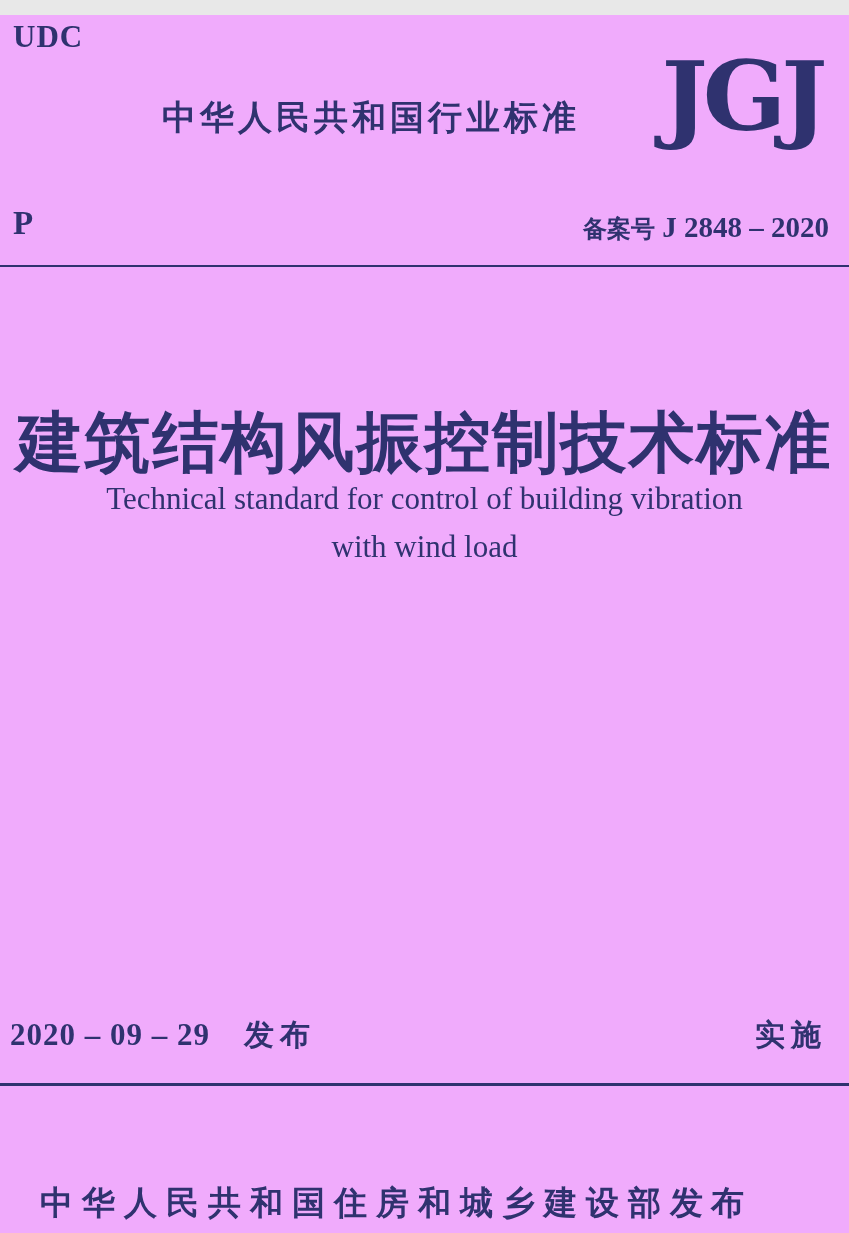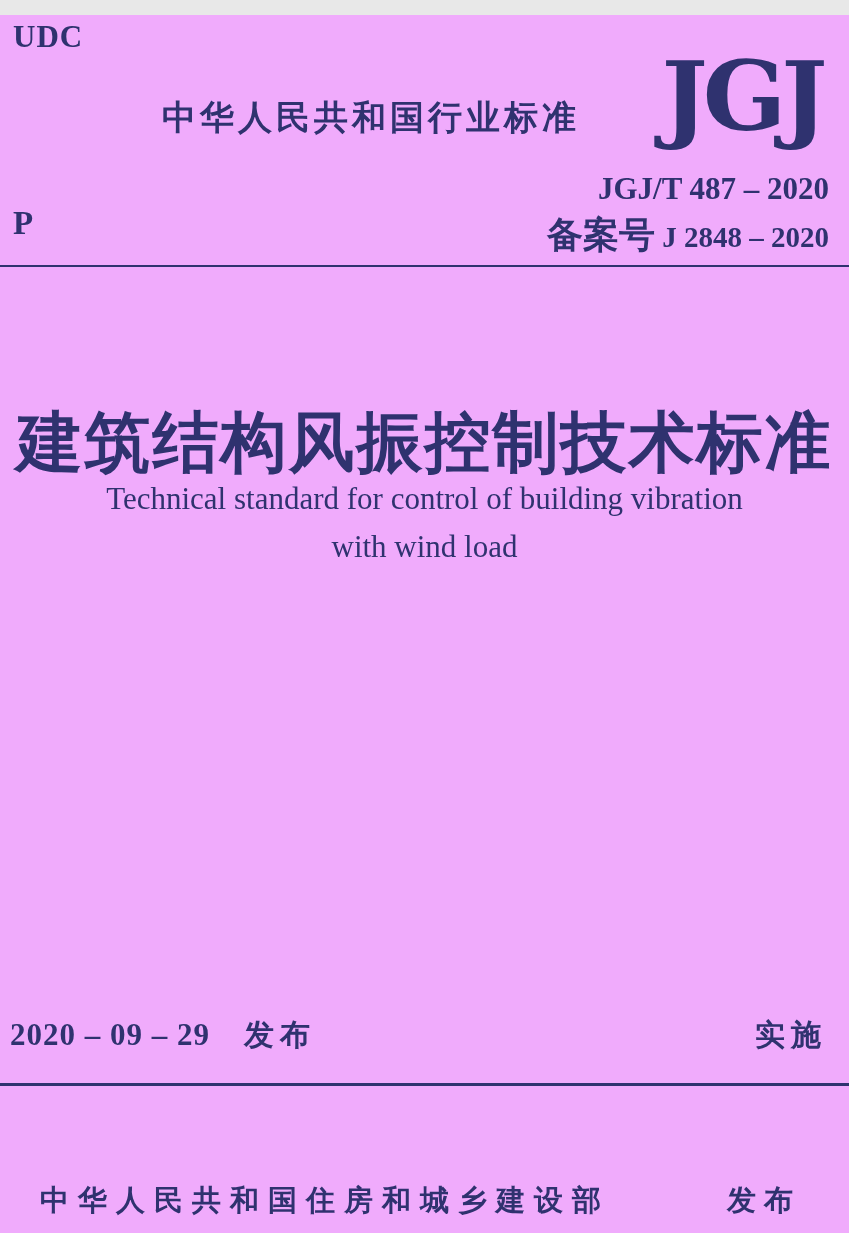--- a/index.html
+++ b/index.html
@@ -40,21 +40,21 @@
     font-size: 31px; font-weight: bold;
     white-space: nowrap;
   }
   .record-num {
     position: absolute; right: 20px; top: 196px;
     font-size: 29px; font-weight: bold;
     white-space: nowrap;
   }
   .record-num .cn {
     font-family: "Liberation Sans", "DejaVu Sans", sans-serif;
-    font-size: 36px;
+    font-size: 24px;
   }
   .p-mark {
     position: absolute; left: 13px; top: 190px;
     font-size: 33px; font-weight: bold;
   }
   .rule-top {
     position: absolute; left: 0; top: 250px;
     width: 100%; height: 2px;
     background: #2f326f;
   }
@@ -86,40 +86,39 @@
     font-size: 30px; margin-left: 34px; letter-spacing: 6px;
   }
   .rule-bottom {
     position: absolute; left: 0; top: 1068px;
     width: 100%; height: 3px;
     background: #2f326f;
   }
   
   .publisher-row {
     position: absolute; left: 40px; right: 48px; top: 1166px;
-    display: flex; justify-content: space-between; align-items: baseline;
+    display: flex; align-items: baseline;
     font-family: "Liberation Sans", "DejaVu Sans", sans-serif;
-    font-size: 29px; font-weight: bold;
+    font-size: 33px; font-weight: bold;
     white-space: nowrap;
   }
   .publisher-name { letter-spacing: 9px; }
   .publisher-label { letter-spacing: 8px; }
 </style>
 </head>
 <body>
 
 <div class="page">
 
   <div class="udc">UDC</div>
 
   <div class="std-type">中华人民共和国行业标准</div>
 
   <div class="logo">JGJ</div>
 
-  <div class="std-num">JGJ/T 487 – 2020</div>
 
   <div class="record-num"><span class="cn">备案号</span> <span>J 2848 – 2020</span></div>
 
   <div class="p-mark">P</div>
 
   <div class="rule-top"></div>
 
   <div class="title-cn">建筑结构风振控制技术标准</div>
 
   <div class="title-en line1">Technical standard for control of building vibration</div>

